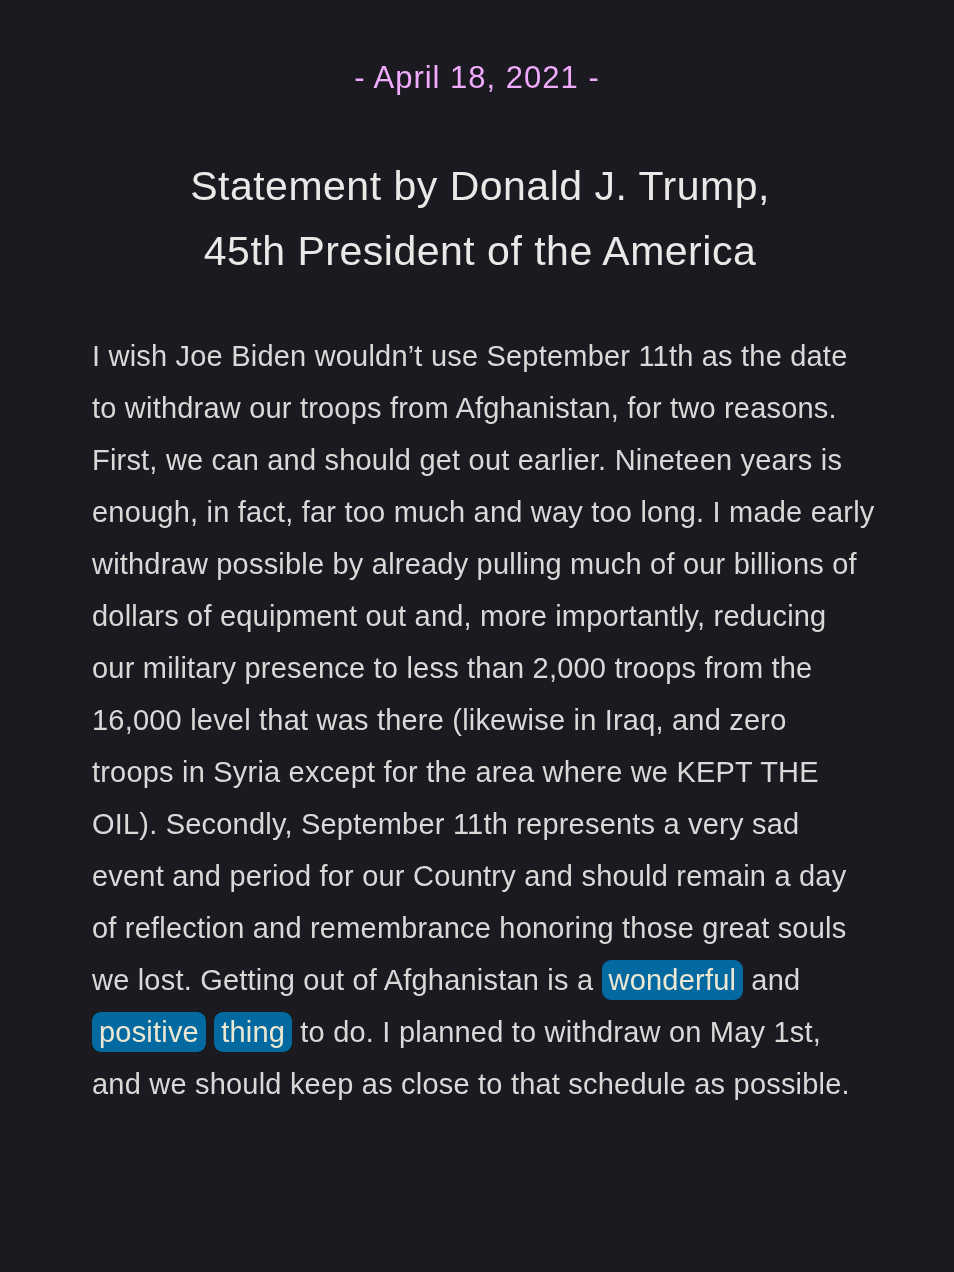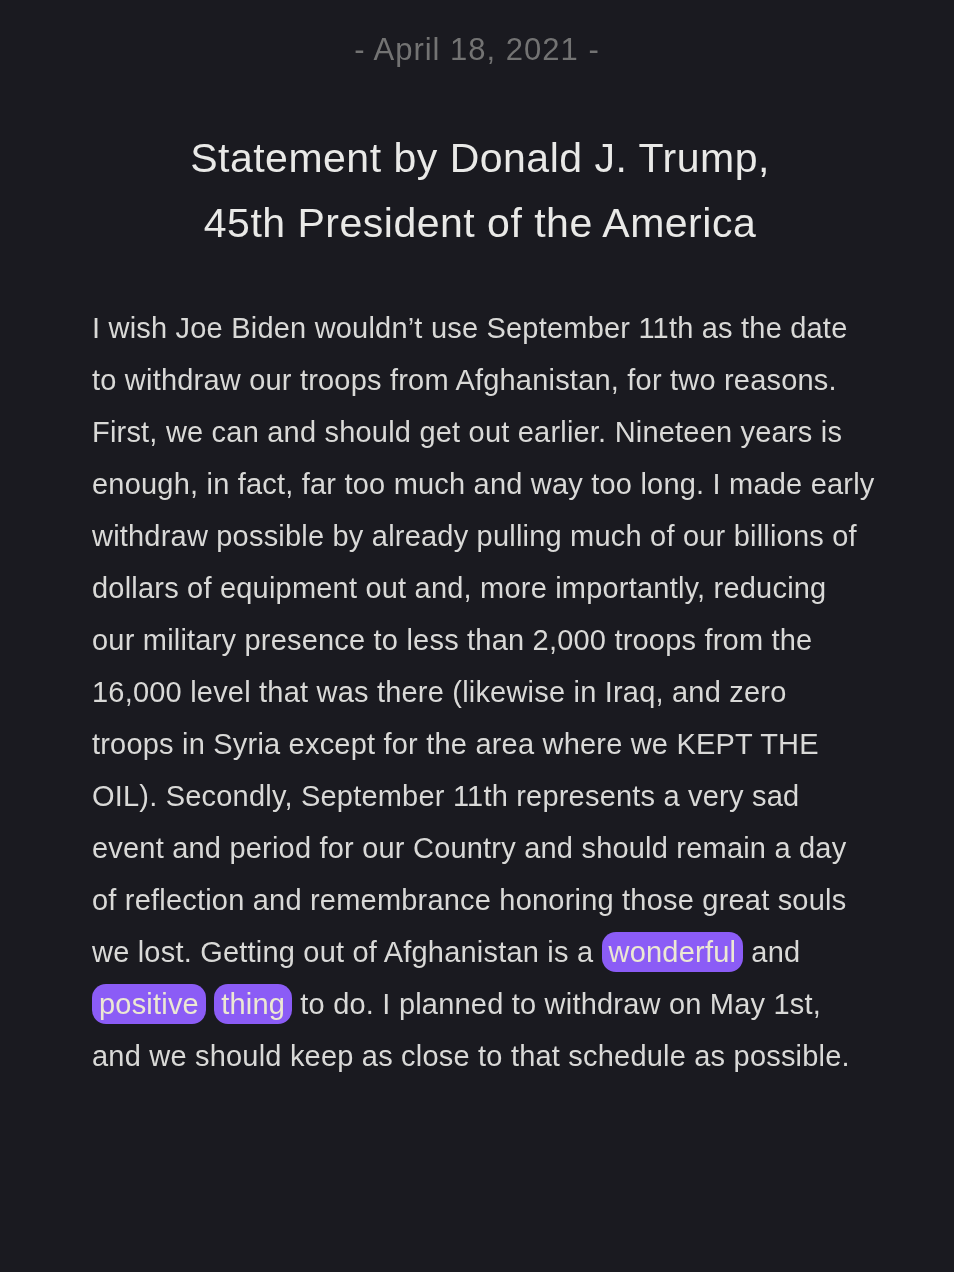--- a/index.html
+++ b/index.html
@@ -14,23 +14,23 @@
     overflow: hidden;
   }
   .page {
     position: relative;
     width: 954px;
     height: 1272px;
     background: #1a1a20;
     box-sizing: border-box;
   }
   .date-line {
-    padding-top: 32px;
+    padding-top: 60px;
     text-align: center;
-    color: #737373;
+    color: #f0abfc;
     font-size: 31px;
     font-weight: 400;
     letter-spacing: 1px;
   }
   .title-block {
     margin-top: 58px;
     text-align: center;
     color: #e9e9e7;
     font-size: 41px;
     font-weight: 400;
@@ -41,24 +41,24 @@
   .body-text {
     margin: 46px 78px 0 92px;
     color: #d9d9d7;
     font-size: 29px;
     font-weight: 400;
     line-height: 52px;
     letter-spacing: 0.2px;
     text-align: left;
   }
   .hl {
-    background: #8b5cf6;
+    background: #0369a1;
     color: #ece8d3;
     padding: 4px 7px;
-    border-radius: 14px;
+    border-radius: 9px;
     box-decoration-break: clone;
     -webkit-box-decoration-break: clone;
   }
 </style>
 </head>
 <body>
 
 <div class="page">
 
   <div class="date-line">- April 18, 2021 -</div>

